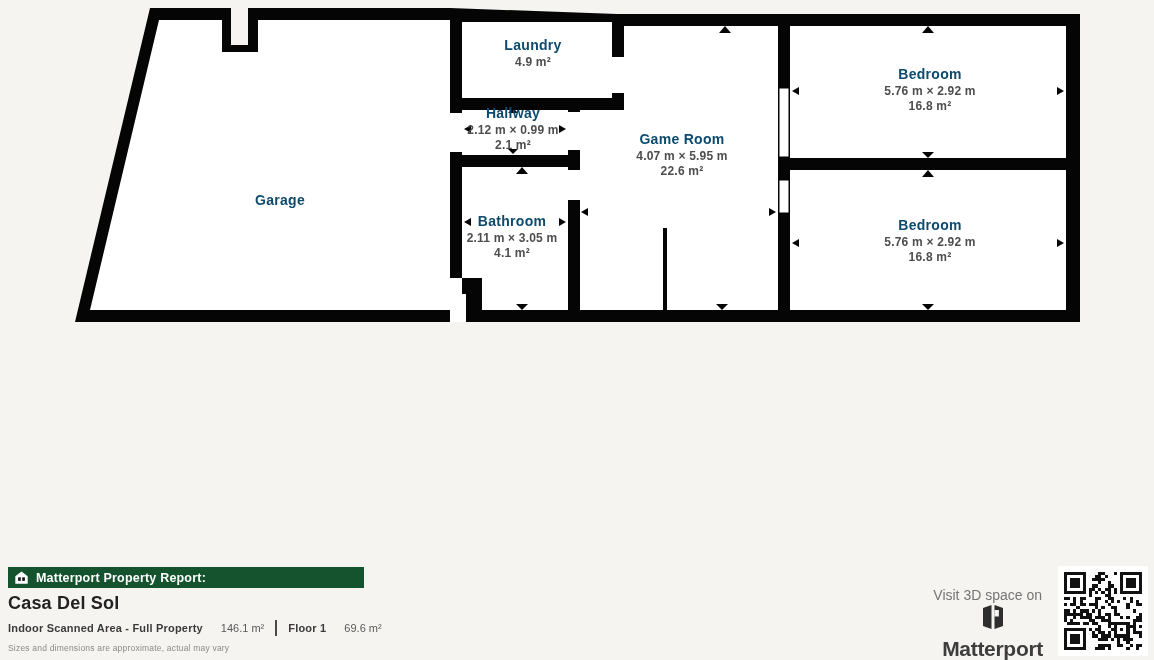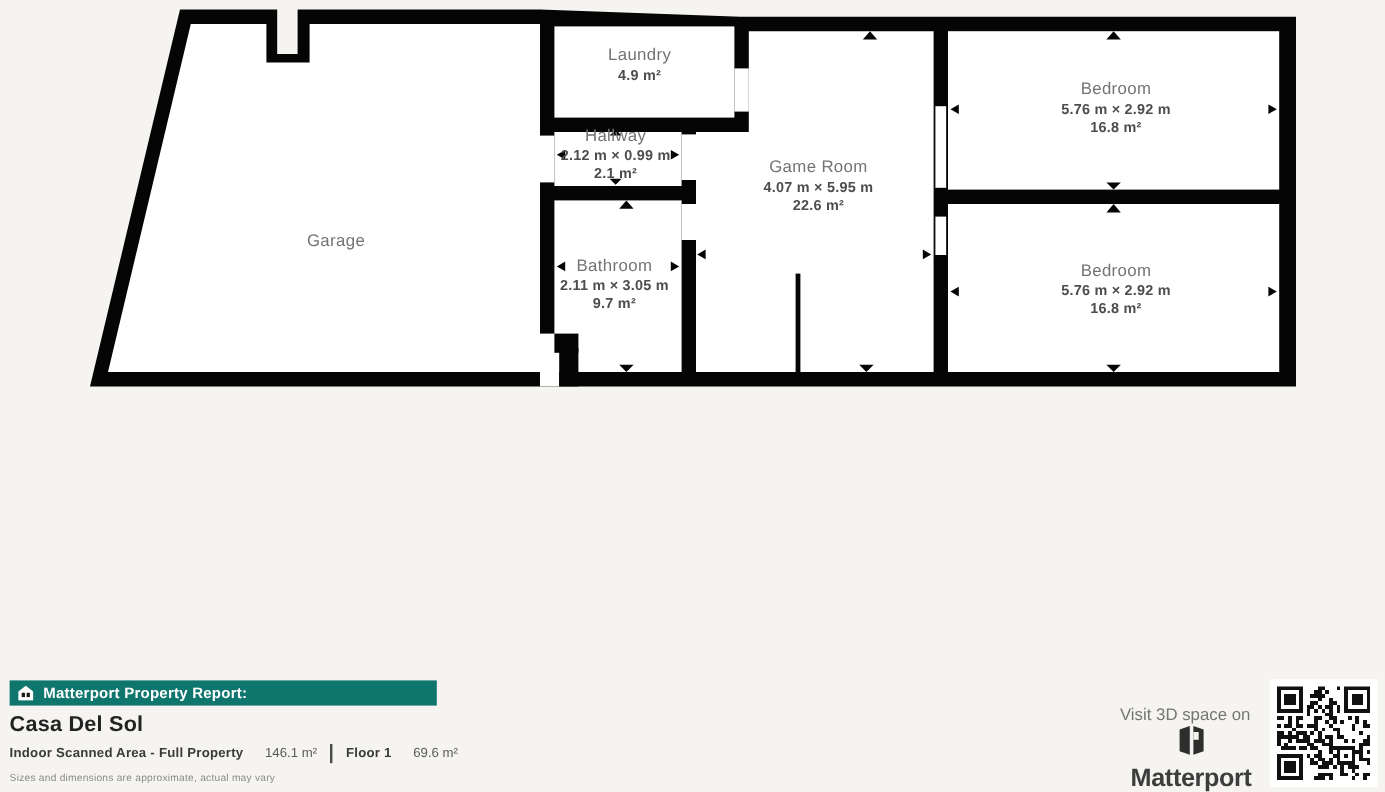--- a/index.html
+++ b/index.html
@@ -10,27 +10,27 @@
     overflow:hidden;
   }
   #stage{position:relative;width:1154px;height:660px;background:#f5f4f1;}
   #plan-svg{position:absolute;left:0;top:0;}
 
   
   .room-label{
     position:absolute;transform:translate(-50%,-50%);
     text-align:center;white-space:nowrap;line-height:1.28;
   }
-  .room-name{font-size:14px;font-weight:400;color:#737373;letter-spacing:.3px;}
+  .room-name{font-size:14px;font-weight:700;color:#0c4a6e;letter-spacing:.3px;}
   .room-dims,.room-area{font-size:12px;color:#4d4d4d;letter-spacing:.2px;font-weight:bold;}
 
   
   .footer-bar{
     position:absolute;left:8px;top:567px;width:356px;height:21px;
-    background:#0f766e;color:#fff;display:flex;align-items:center;
+    background:#14532d;color:#fff;display:flex;align-items:center;
     padding-left:7px;box-sizing:border-box;gap:8px;
   }
   .footer-bar .bar-label{font-size:12.5px;font-weight:700;letter-spacing:.2px;}
   .property-name{
     position:absolute;left:8px;top:593px;
     font-size:18px;font-weight:700;color:#222;letter-spacing:.2px;
   }
   .area-line{
     position:absolute;left:8px;top:618px;height:20px;
     display:flex;align-items:center;font-size:11px;color:#555;
@@ -136,21 +136,21 @@
     <div class="room-area">4.9 m²</div>
   </div>
   <div class="room-label" style="left:513px;top:129px;">
     <div class="room-name">Hallway</div>
     <div class="room-dims">2.12 m × 0.99 m</div>
     <div class="room-area">2.1 m²</div>
   </div>
   <div class="room-label" style="left:512px;top:237px;">
     <div class="room-name">Bathroom</div>
     <div class="room-dims">2.11 m × 3.05 m</div>
-    <div class="room-area">9.7 m²</div>
+    <div class="room-area">4.1 m²</div>
   </div>
   <div class="room-label" style="left:682px;top:155px;">
     <div class="room-name">Game Room</div>
     <div class="room-dims">4.07 m × 5.95 m</div>
     <div class="room-area">22.6 m²</div>
   </div>
   <div class="room-label" style="left:930px;top:90px;">
     <div class="room-name">Bedroom</div>
     <div class="room-dims">5.76 m × 2.92 m</div>
     <div class="room-area">16.8 m²</div>

